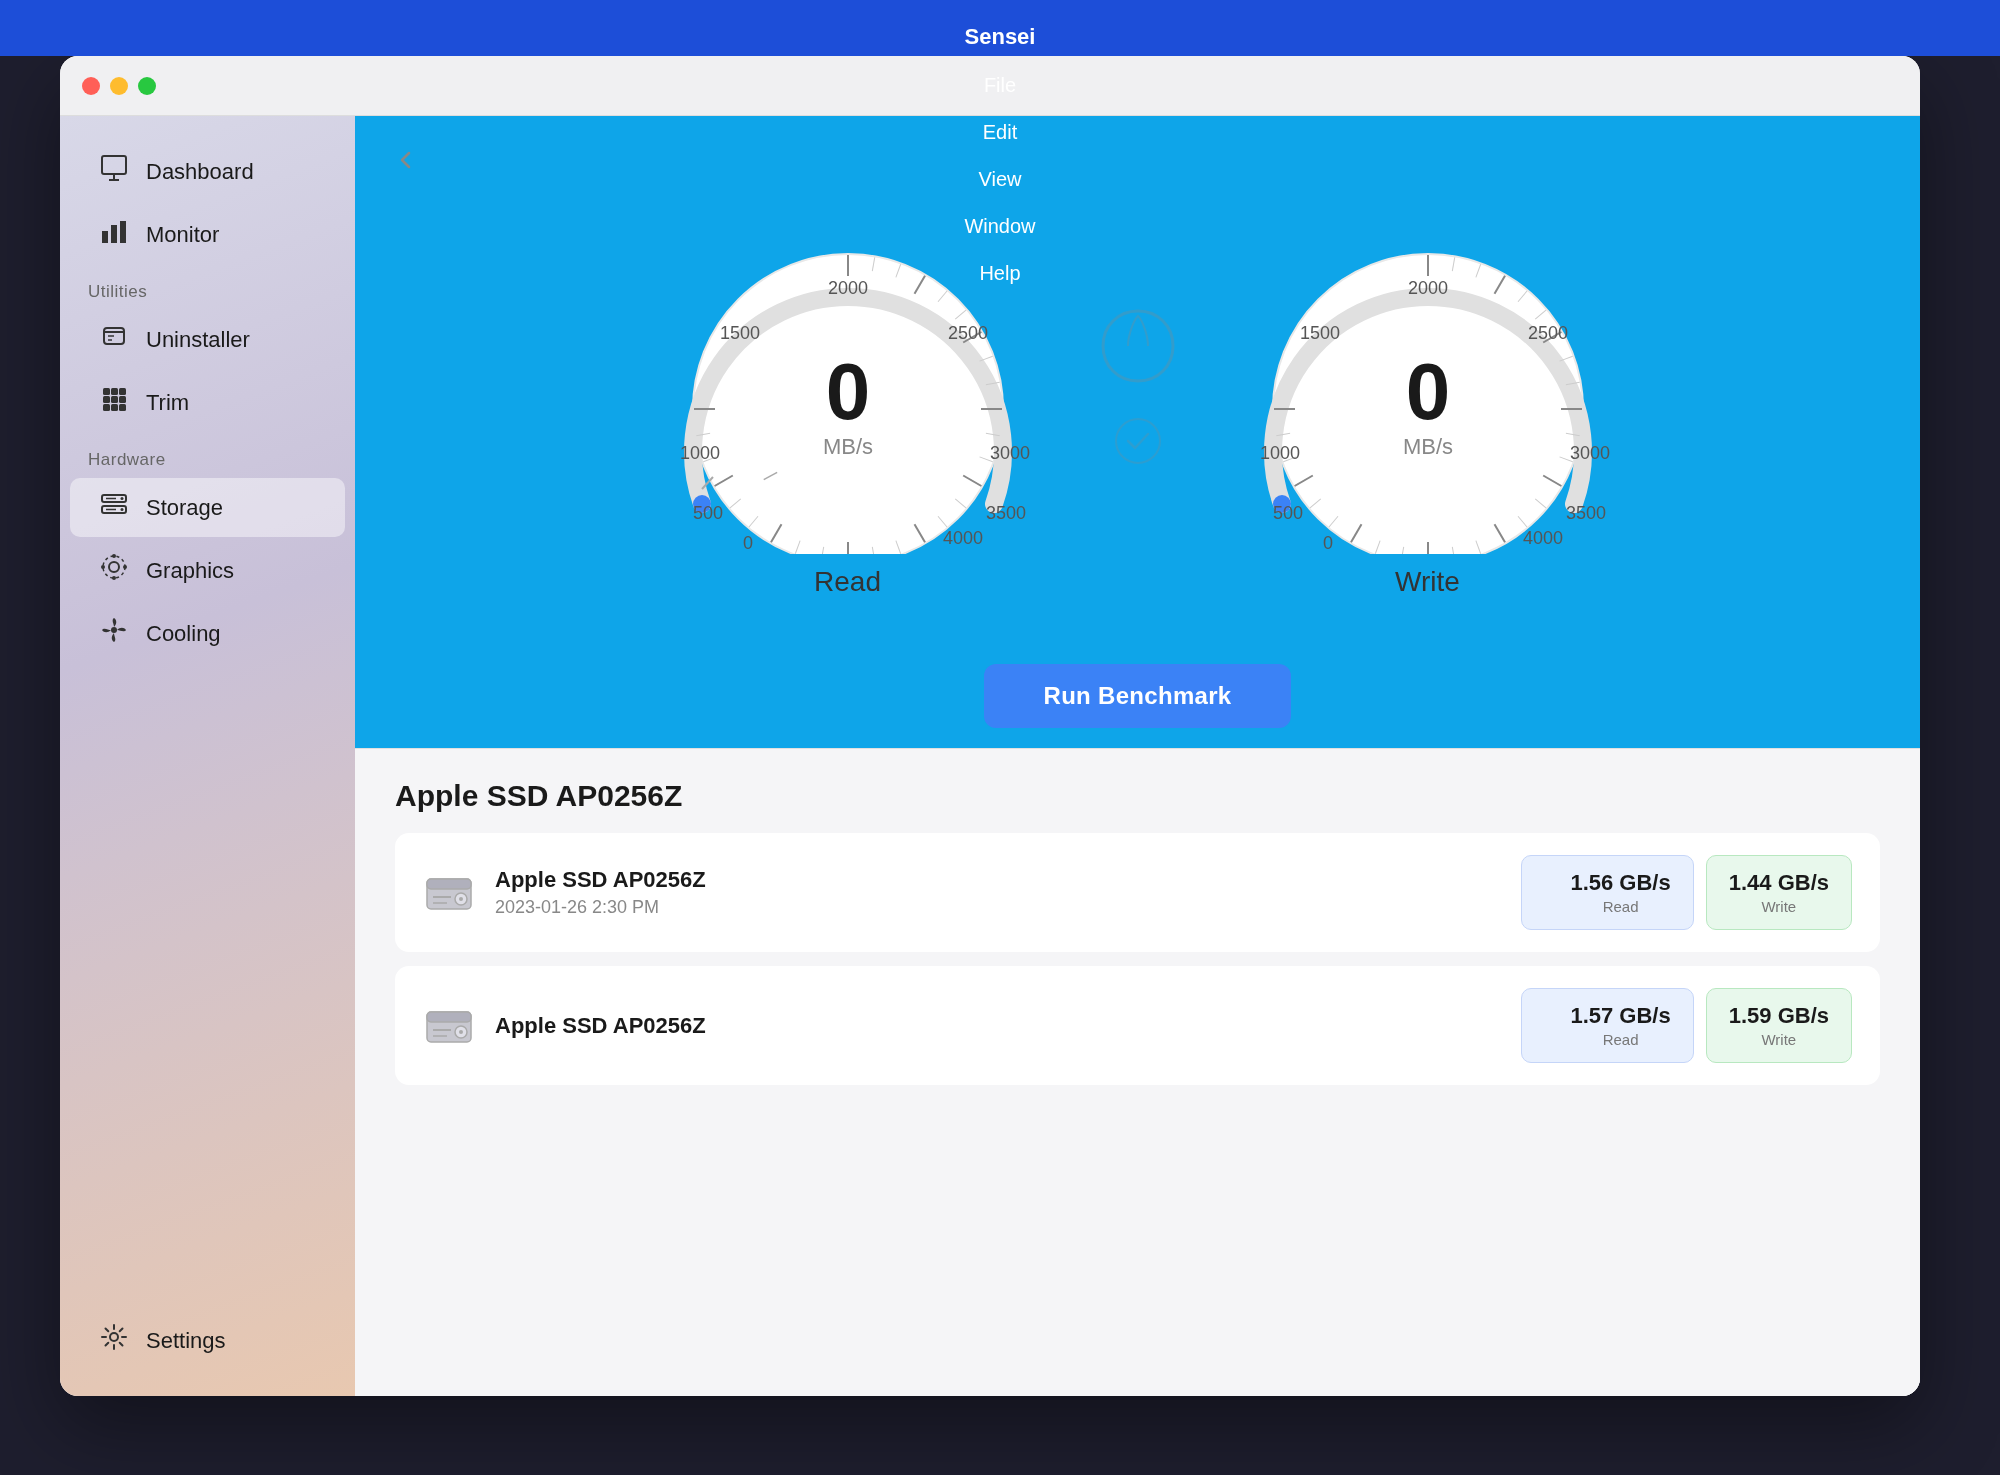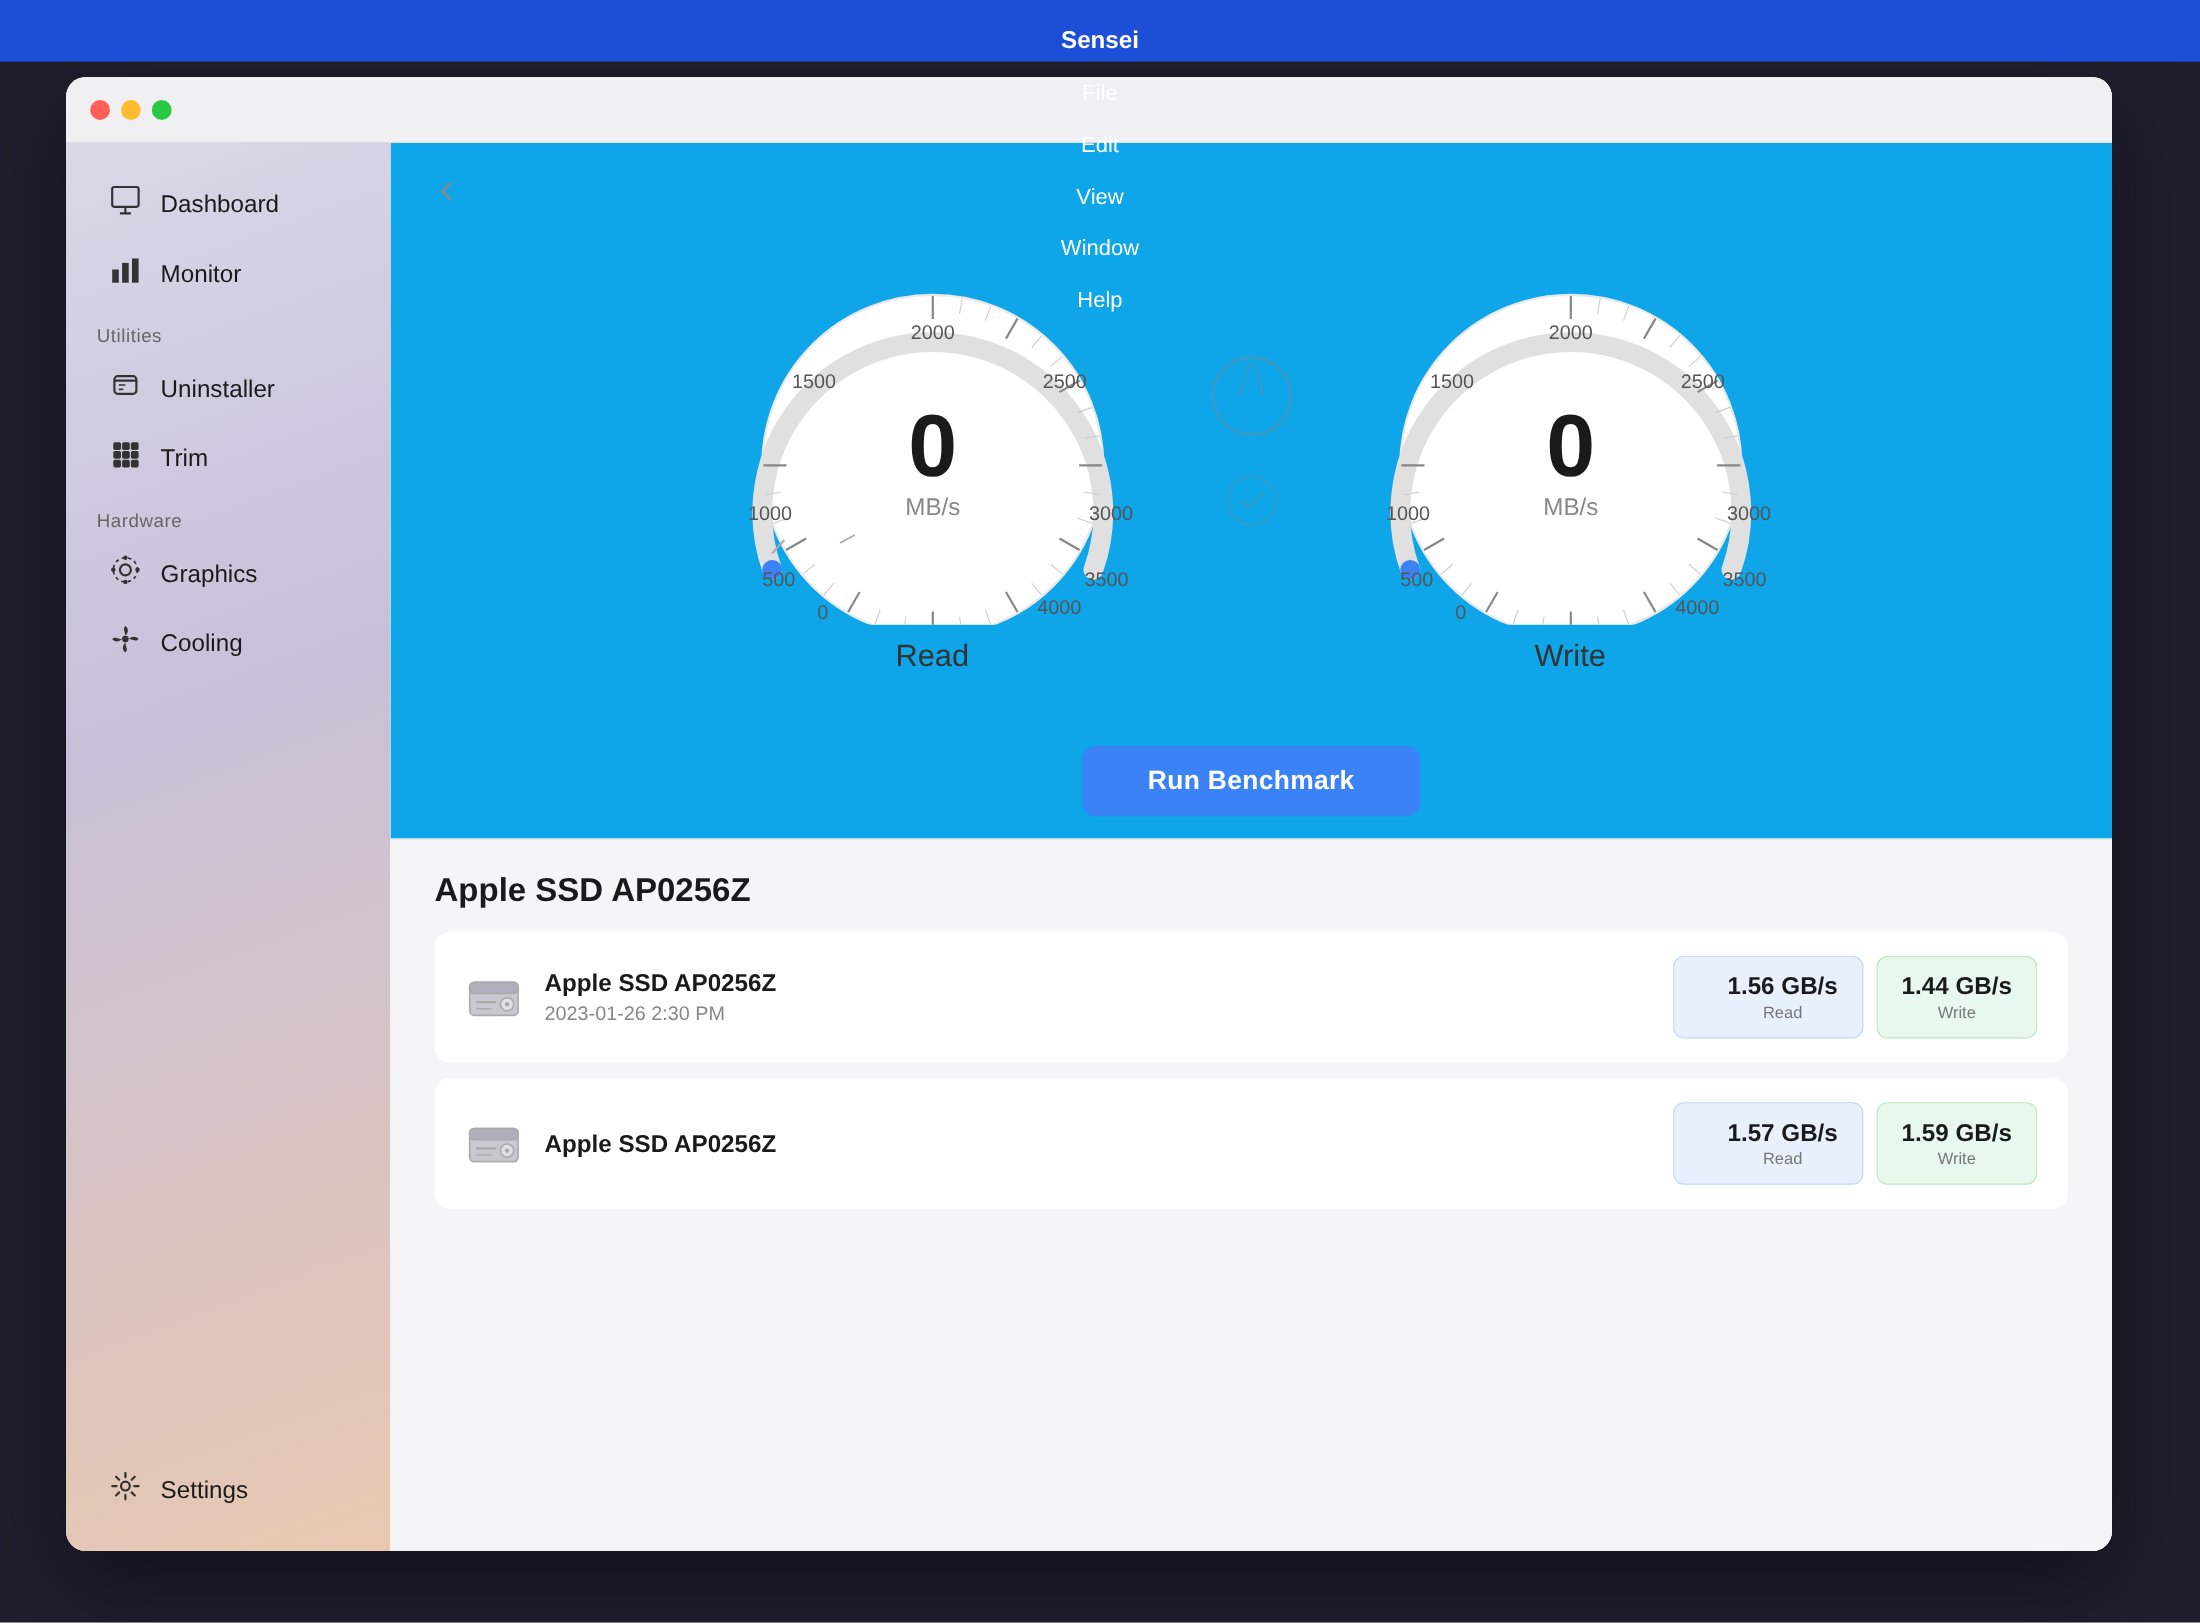--- a/index.html
+++ b/index.html
@@ -36,21 +36,21 @@
       font-size: 22px;
     }
     .menu-bar .menu-item {
       font-size: 20px;
       font-weight: 400;
     }
 
     
     .app-window {
       position: absolute;
-      top: 70px;
+      top: 56px;
       left: 60px;
       width: 1860px;
       height: 1340px;
       background: #ffffff;
       border-radius: 18px;
       box-shadow: 0 30px 80px rgba(0,0,0,0.4);
       overflow: hidden;
       display: flex;
       flex-direction: column;
     }
@@ -357,20 +357,33 @@
             <rect x="3" y="19" width="7" height="7" rx="1.5" fill="#333"></rect>
             <rect x="11" y="19" width="7" height="7" rx="1.5" fill="#333"></rect>
             <rect x="19" y="19" width="7" height="7" rx="1.5" fill="#333"></rect>
           </svg>
         </span>
         <span class="label">Trim</span>
       </div>
 
       <div class="section-header">Hardware</div>
 
+      <div class="sidebar-item active">
+        <span class="icon">
+          <svg width="28" height="28" viewBox="0 0 28 28" fill="none">
+            <rect x="2" y="5" width="24" height="7" rx="2" stroke="#333" stroke-width="2" fill="none"></rect>
+            <rect x="2" y="16" width="24" height="7" rx="2" stroke="#333" stroke-width="2" fill="none"></rect>
+            <circle cx="22" cy="8.5" r="1.5" fill="#333"></circle>
+            <circle cx="22" cy="19.5" r="1.5" fill="#333"></circle>
+            <line x1="6" y1="8.5" x2="16" y2="8.5" stroke="#333" stroke-width="1.5"></line>
+            <line x1="6" y1="19.5" x2="16" y2="19.5" stroke="#333" stroke-width="1.5"></line>
+          </svg>
+        </span>
+        <span class="label">Storage</span>
+      </div>
 
       <div class="sidebar-item">
         <span class="icon">
           <svg width="28" height="28" viewBox="0 0 28 28" fill="none">
             <circle cx="14" cy="14" r="5" stroke="#333" stroke-width="2" fill="none"></circle>
             <circle cx="14" cy="14" r="11" stroke="#333" stroke-width="1.5" stroke-dasharray="3 3" fill="none"></circle>
             <circle cx="14" cy="3" r="2" fill="#333"></circle>
             <circle cx="14" cy="25" r="2" fill="#333"></circle>
             <circle cx="3" cy="14" r="2" fill="#333"></circle>
             <circle cx="25" cy="14" r="2" fill="#333"></circle>

